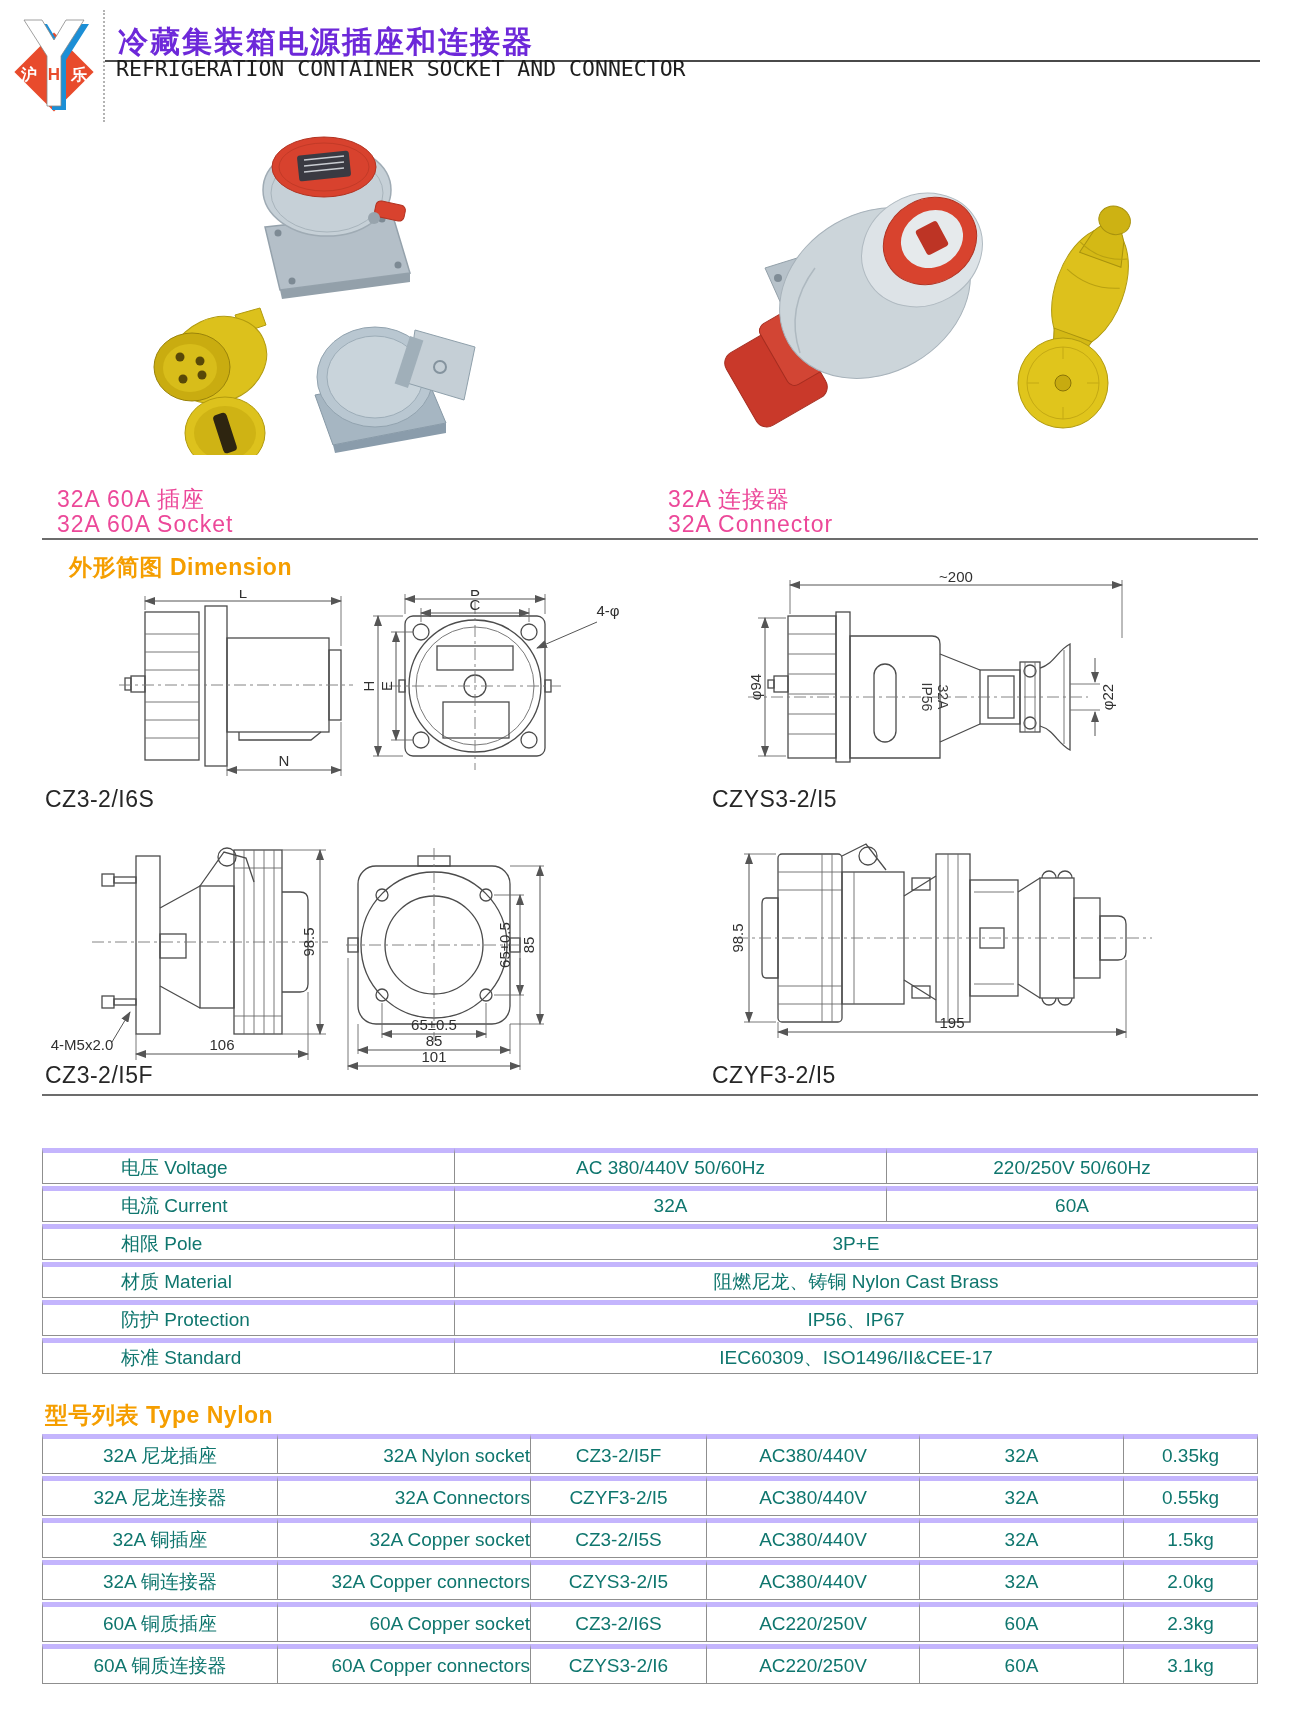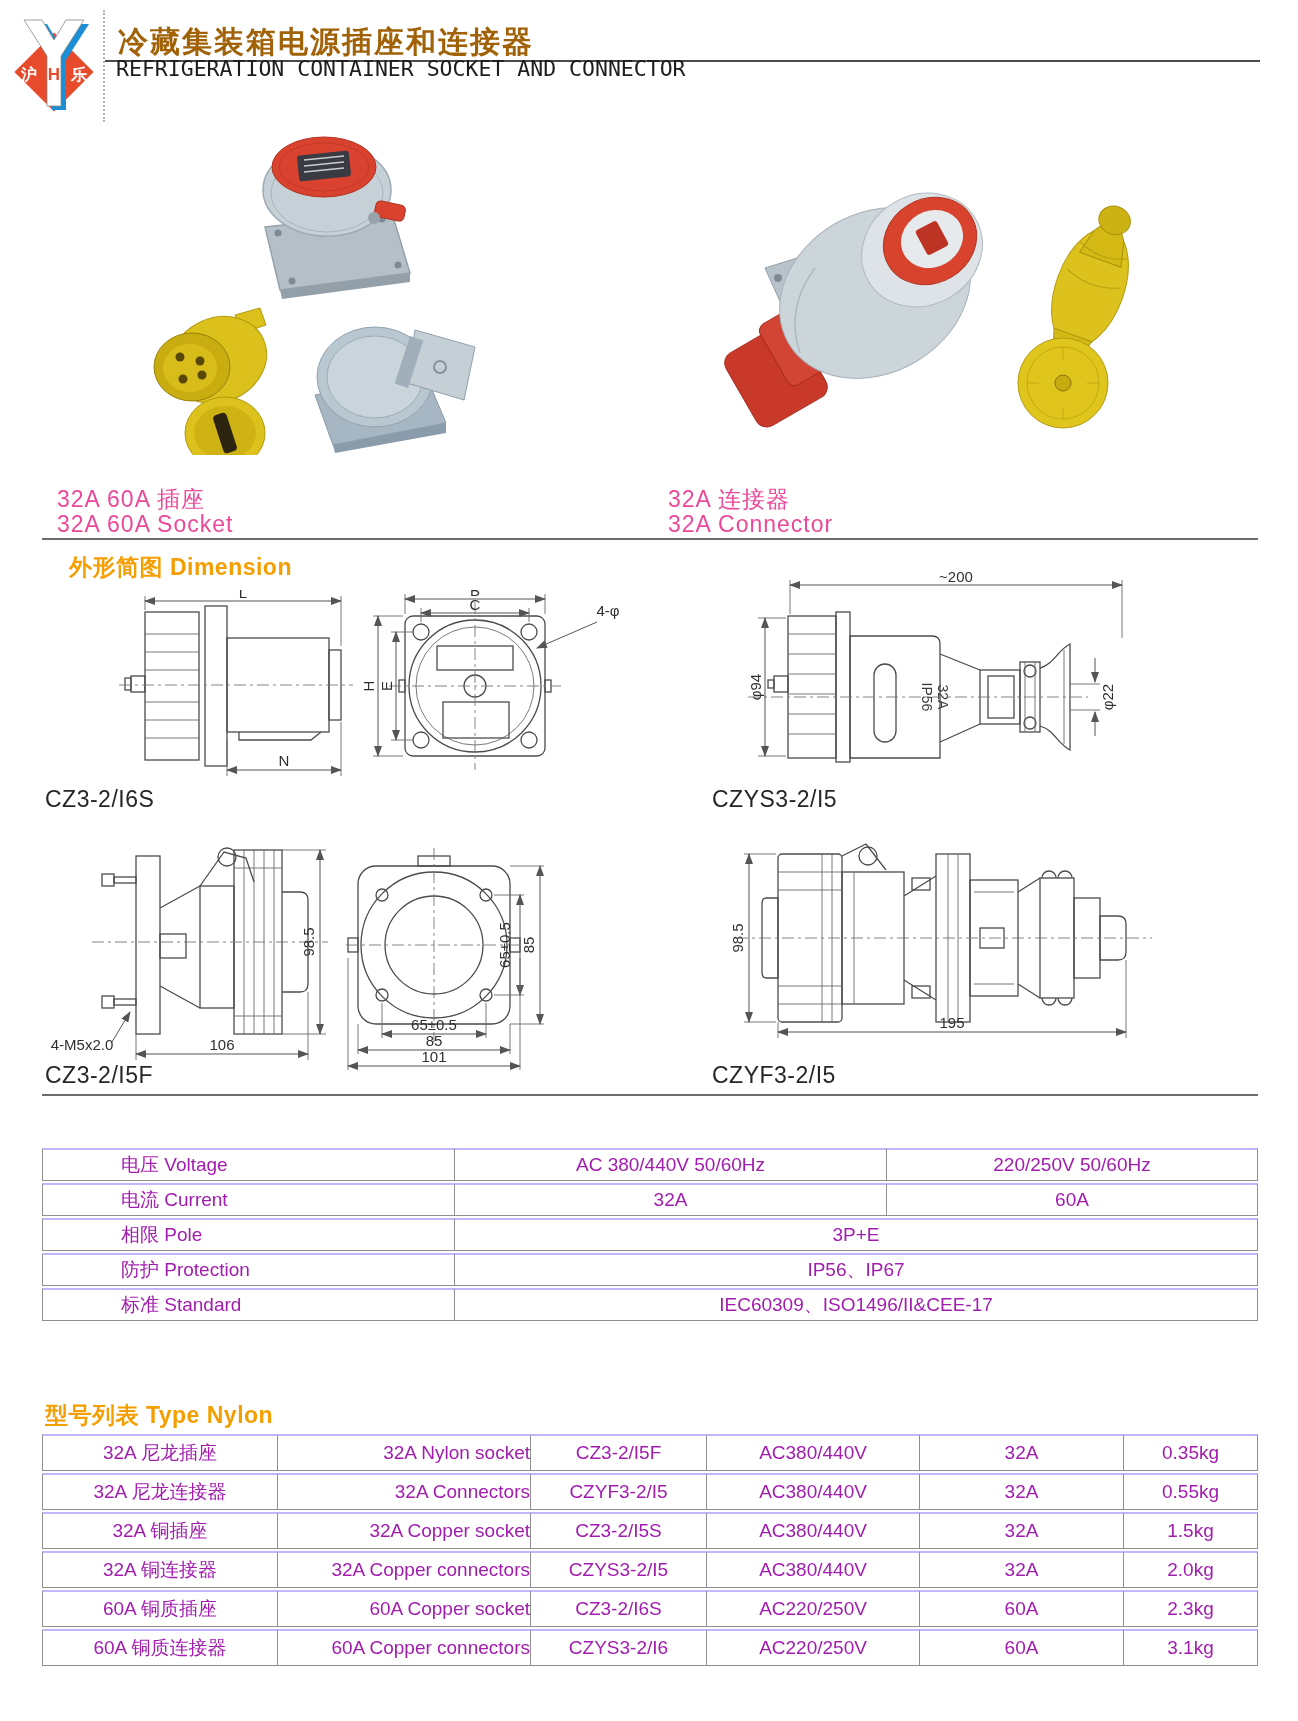--- a/index.html
+++ b/index.html
@@ -1,35 +1,35 @@
 <!DOCTYPE html>
 <html><head>
 <meta charset="utf-8">
 <style>
   html,body{margin:0;padding:0;background:#ffffff;}
   .page{position:relative;width:1298px;height:1721px;background:#fff;overflow:hidden;
         font-family:"Liberation Sans","DejaVu Sans",sans-serif;color:#2f2f2f;}
   .abs{position:absolute;}
 
   
-  .title-cn{font-size:30px;font-weight:bold;color:#a16207;letter-spacing:2px;white-space:nowrap;}
+  .title-cn{font-size:30px;font-weight:bold;color:#6d28d9;letter-spacing:2px;white-space:nowrap;}
   .title-en{font-size:21.5px;font-family:"DejaVu Sans Mono","Liberation Mono",monospace;
             color:#1d1d1d;white-space:nowrap;}
   .hrule{background:#4a4a4a;height:2px;}
   .dotted-v{border-left:2px dotted #b3b3b3;width:0;}
 
   
   .caption{font-size:23px;color:#ec4899;letter-spacing:1px;white-space:nowrap;}
   .sec-head{font-size:23px;font-weight:bold;color:#F59E00;letter-spacing:0.5px;white-space:nowrap;}
   .draw-label{font-size:23px;color:#262626;letter-spacing:0.5px;white-space:nowrap;}
 
   
   table{border-collapse:separate;border-spacing:0 2px;table-layout:fixed;width:1216px;}
-  td{border-top:2px solid #c4b5fd;border-bottom:1px solid #8f8f8f;border-right:1px solid #8f8f8f;
-     font-size:19px;color:#a21caf;text-align:center;padding:0;height:30px;overflow:hidden;white-space:nowrap;}
+  td{border-top:5px solid #c4b5fd;border-bottom:1px solid #8f8f8f;border-right:1px solid #8f8f8f;
+     font-size:19px;color:#0f766e;text-align:center;padding:0;height:30px;overflow:hidden;white-space:nowrap;}
   td:first-child{border-left:1px solid #8f8f8f;}
   table.tech td.lbl{text-align:left;padding-left:78px;}
   table.type td{height:34px;}
   table.type tr.hdr td{height:44px;font-size:20px;}
   table.type td.en{text-align:right;padding-left:24px;}
   .hdr-split{display:flex;width:100%;}
   .hdr-split span{display:block;text-align:center;}
   .hdr-split .p1{width:48.3%;}
   .hdr-split .p2{width:51.7%;}
 
@@ -386,20 +386,24 @@
       <tr>
         <td class="lbl">电流  Current</td>
         <td>32A</td>
         <td>60A</td>
       </tr>
       <tr>
         <td class="lbl">相限  Pole</td>
         <td colspan="2">3P+E</td>
       </tr>
       <tr>
+        <td class="lbl">材质  Material</td>
+        <td colspan="2">阻燃尼龙、铸铜 Nylon Cast Brass</td>
+      </tr>
+      <tr>
         <td class="lbl">防护  Protection</td>
         <td colspan="2">IP56、IP67</td>
       </tr>
       <tr>
         <td class="lbl">标准  Standard</td>
         <td colspan="2">IEC60309、ISO1496/II&amp;CEE-17</td>
       </tr>
     </tbody>
       </table>
   </div>

